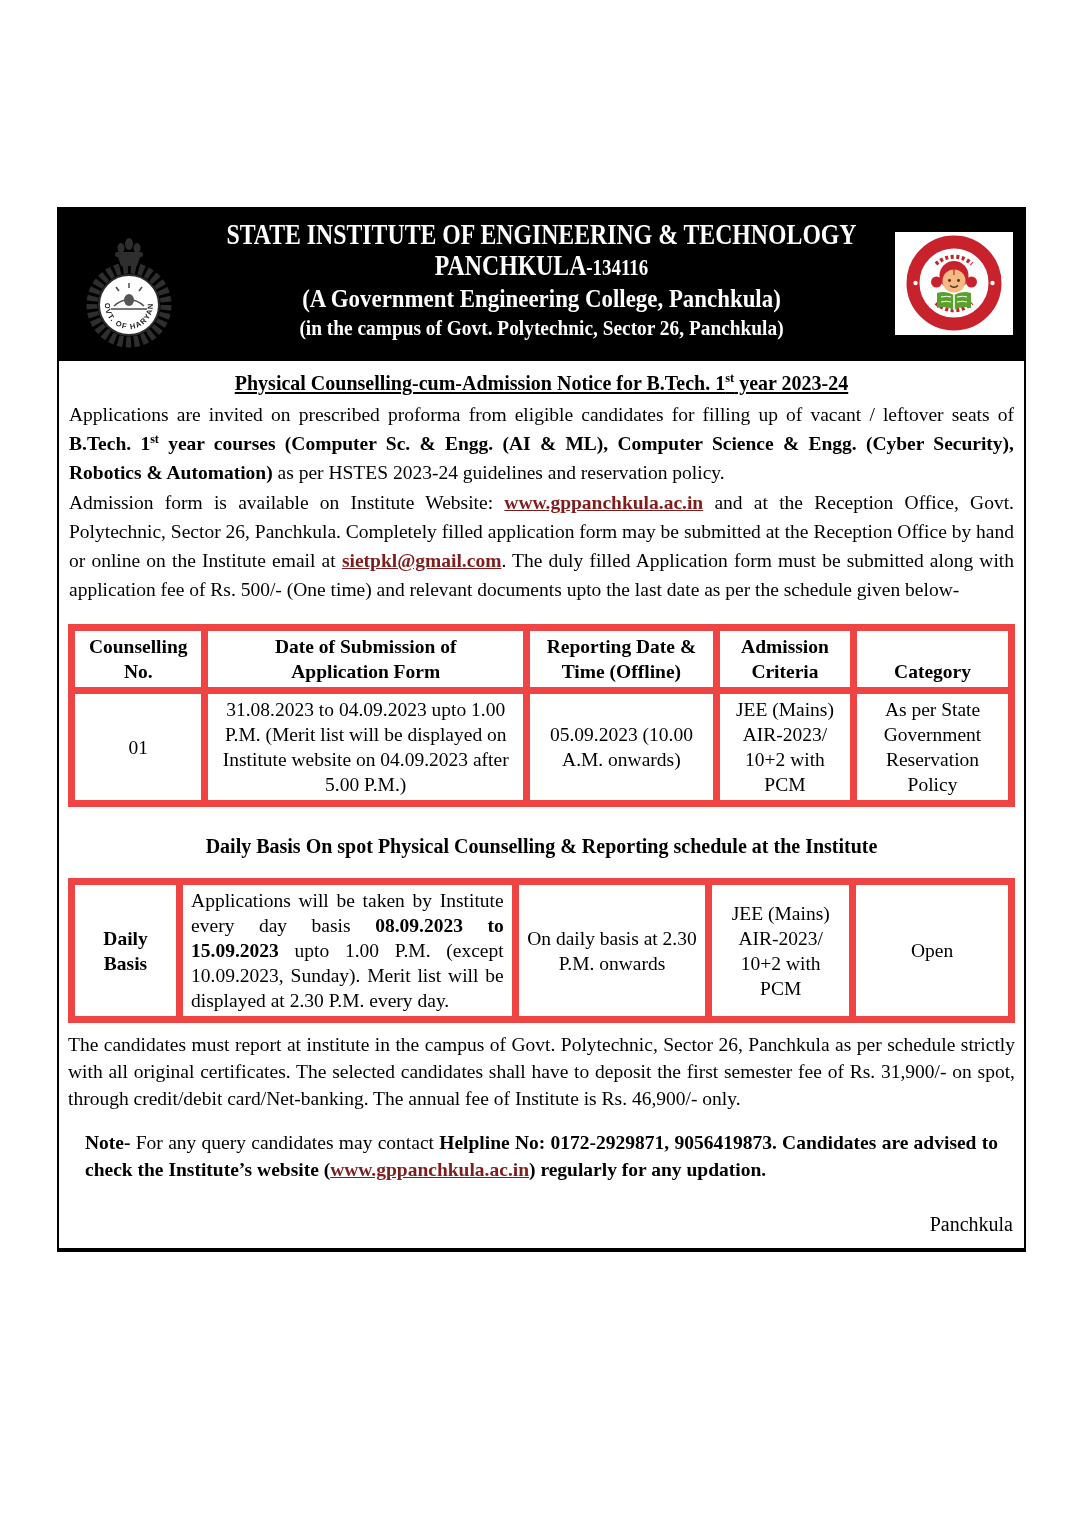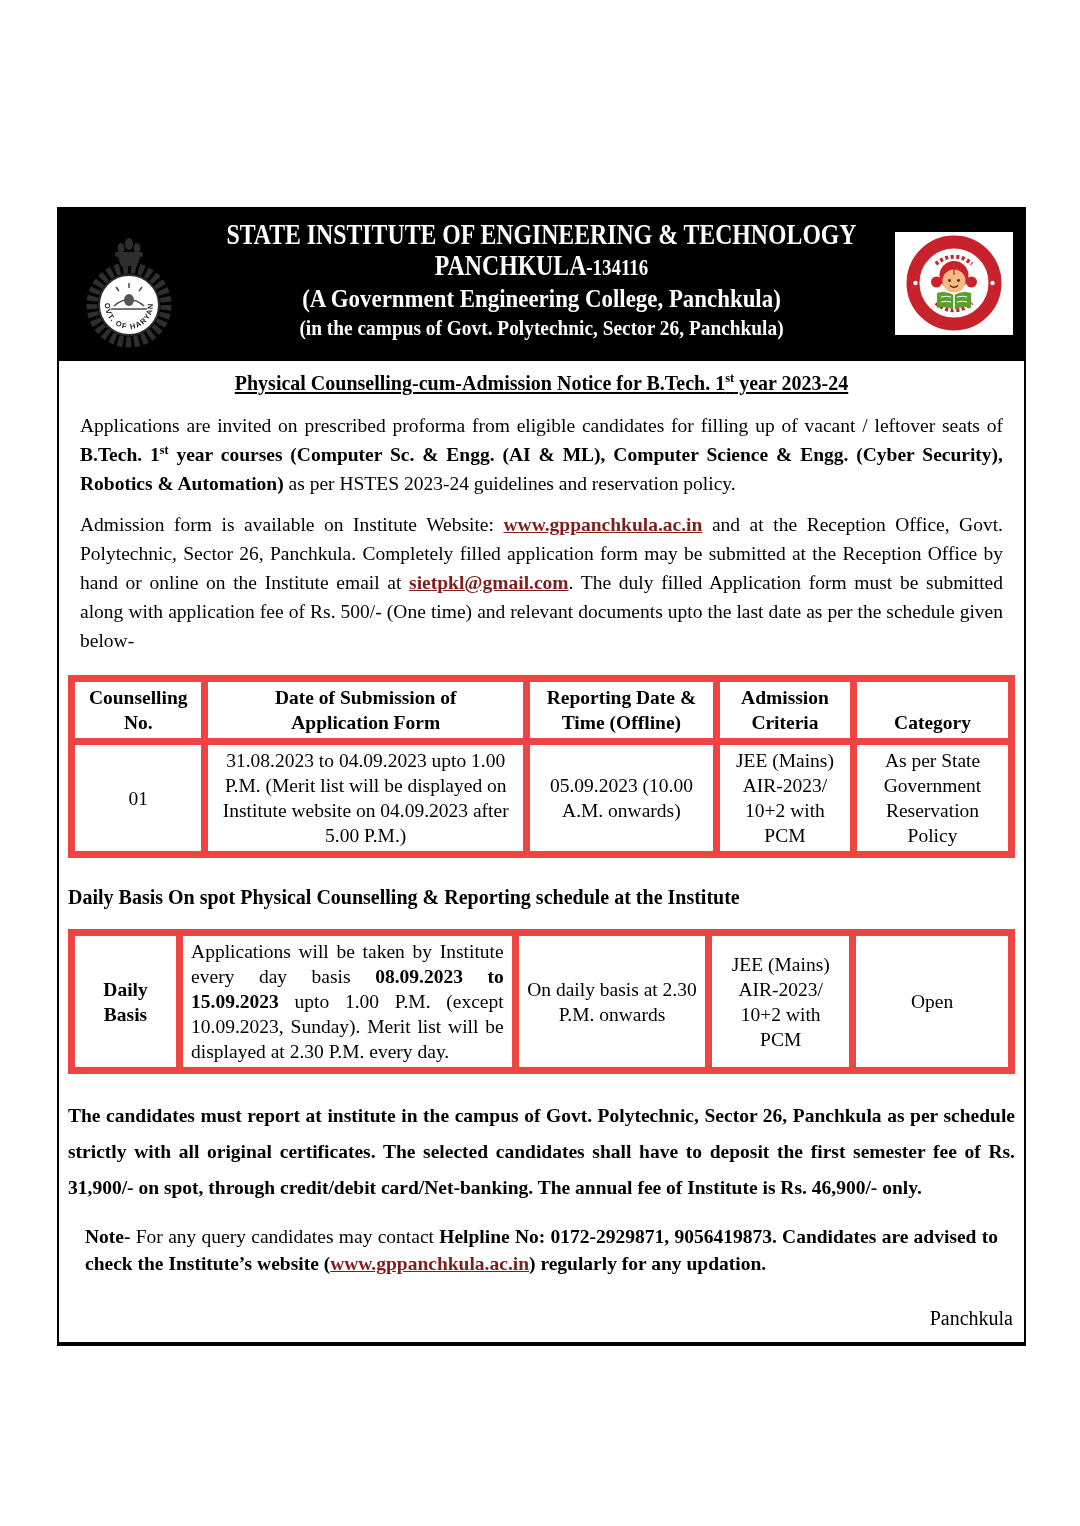--- a/index.html
+++ b/index.html
@@ -18,31 +18,31 @@
   .bl3{font-size:26px;line-height:31px;transform:scaleX(.88)}
   .bl4{font-size:22px;line-height:28px;transform:scaleX(.88)}
   .logo-left{position:absolute;left:26px;top:27px;width:88px;height:112px}
   .logo-right{position:absolute;right:11px;top:23px;width:118px;height:103px}
   
   .content{padding:7px 9px 10px 9px;font-size:19.5px}
   .doc-title{text-align:center;font-weight:bold;font-size:21.5px;line-height:31px;
              transform:scaleX(.93);transform-origin:50% 50%;white-space:nowrap}
   .doc-title .u{text-decoration:underline}
   sup{font-size:.62em;line-height:0}
-  .para{text-align:justify;line-height:29px;margin:12px}
+  .para{text-align:justify;line-height:29px;margin:1px}
   .doc-link{color:#7f1d1d;font-weight:bold;text-decoration:underline;cursor:pointer}
   
   table{border-collapse:collapse;width:100%;font-size:19.5px;line-height:25px;margin-top:20px}
   th,td{border:7px solid #ef4444;padding:3px 8px}
   th{font-weight:bold;white-space:pre-line;vertical-align:bottom;text-align:center}
   td{vertical-align:middle}
   .al{text-align:center}.ac{text-align:center}.aj{text-align:justify}
   .cell-label{font-weight:bold}
-  .mid-heading{text-align:left;font-weight:bold;font-size:20px;margin:28px 0 4px 0}
-  .fees{font-weight:bold;text-align:justify;line-height:36px;margin:24px 0 0 0}
+  .mid-heading{text-align:center;font-weight:bold;font-size:20px;margin:28px 0 4px 0}
+  .fees{font-weight:normal;text-align:justify;line-height:27px;margin:8px 0 0 0}
   .note{text-align:justify;line-height:27px;margin:17px}
   .signature{margin-top:28px;text-align:right;line-height:27px;padding-right:2px;font-size:20px}
 </style>
 </head>
 <body>
 
 <div class="page">
   <div class="notice-box">
 
     <div class="banner">

